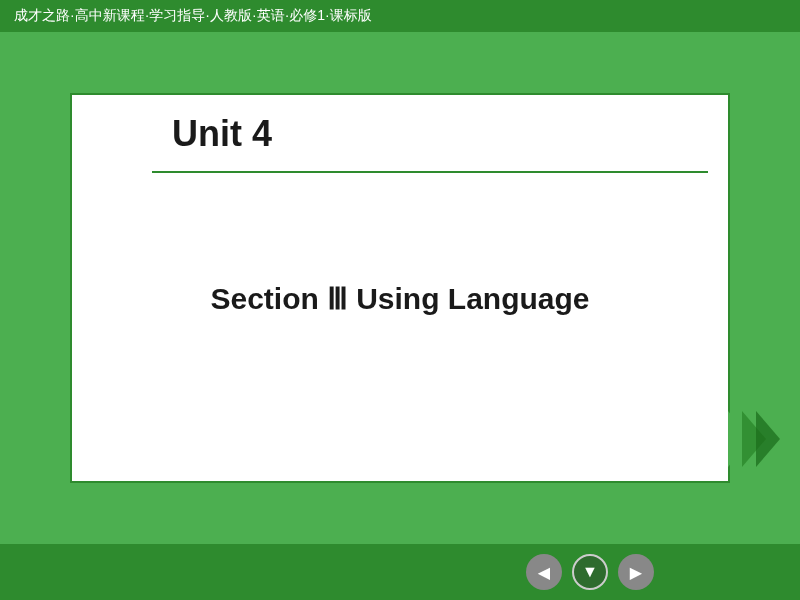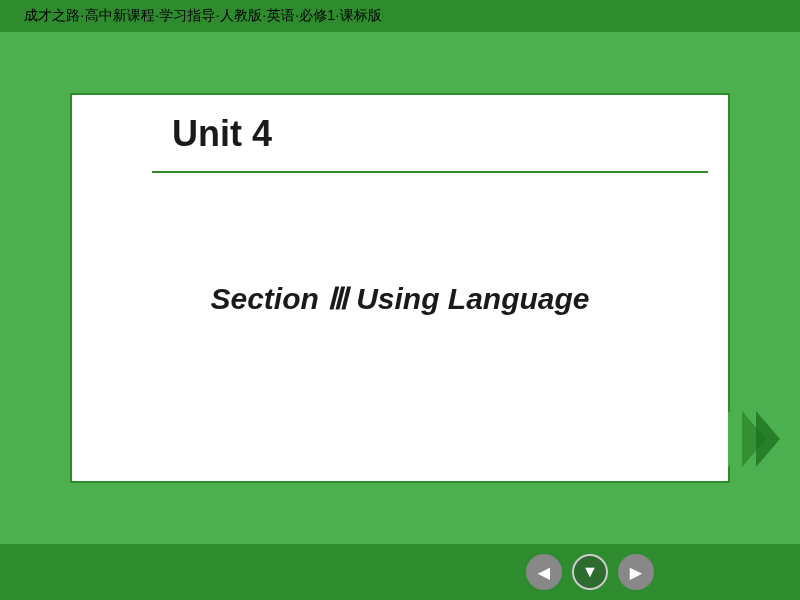--- a/index.html
+++ b/index.html
@@ -16,23 +16,23 @@
       width: 800px;
       height: 600px;
       display: flex;
       flex-direction: column;
       background: #ffffff;
     }
 
     
     #header {
       background: #2e8b2e;
-      color: #000000;
+      color: #ffffff;
       font-size: 14px;
-      padding: 6px 24px;
+      padding: 6px 14px;
       height: 32px;
       display: flex;
       align-items: center;
     }
 
     
     #main {
       flex: 1;
       background: #4caf50;
       display: flex;
@@ -70,21 +70,20 @@
       font-weight: bold;
       color: #1a1a1a;
     }
 
     
     #section-title {
       font-size: 30px;
       font-weight: bold;
       color: #1a1a1a;
       margin-top: 20px;
-      font-style: italic;
     }
 
     
     .chevrons-right {
       position: absolute;
       bottom: 14px;
       right: -52px;
       display: flex;
       align-items: center;
     }

